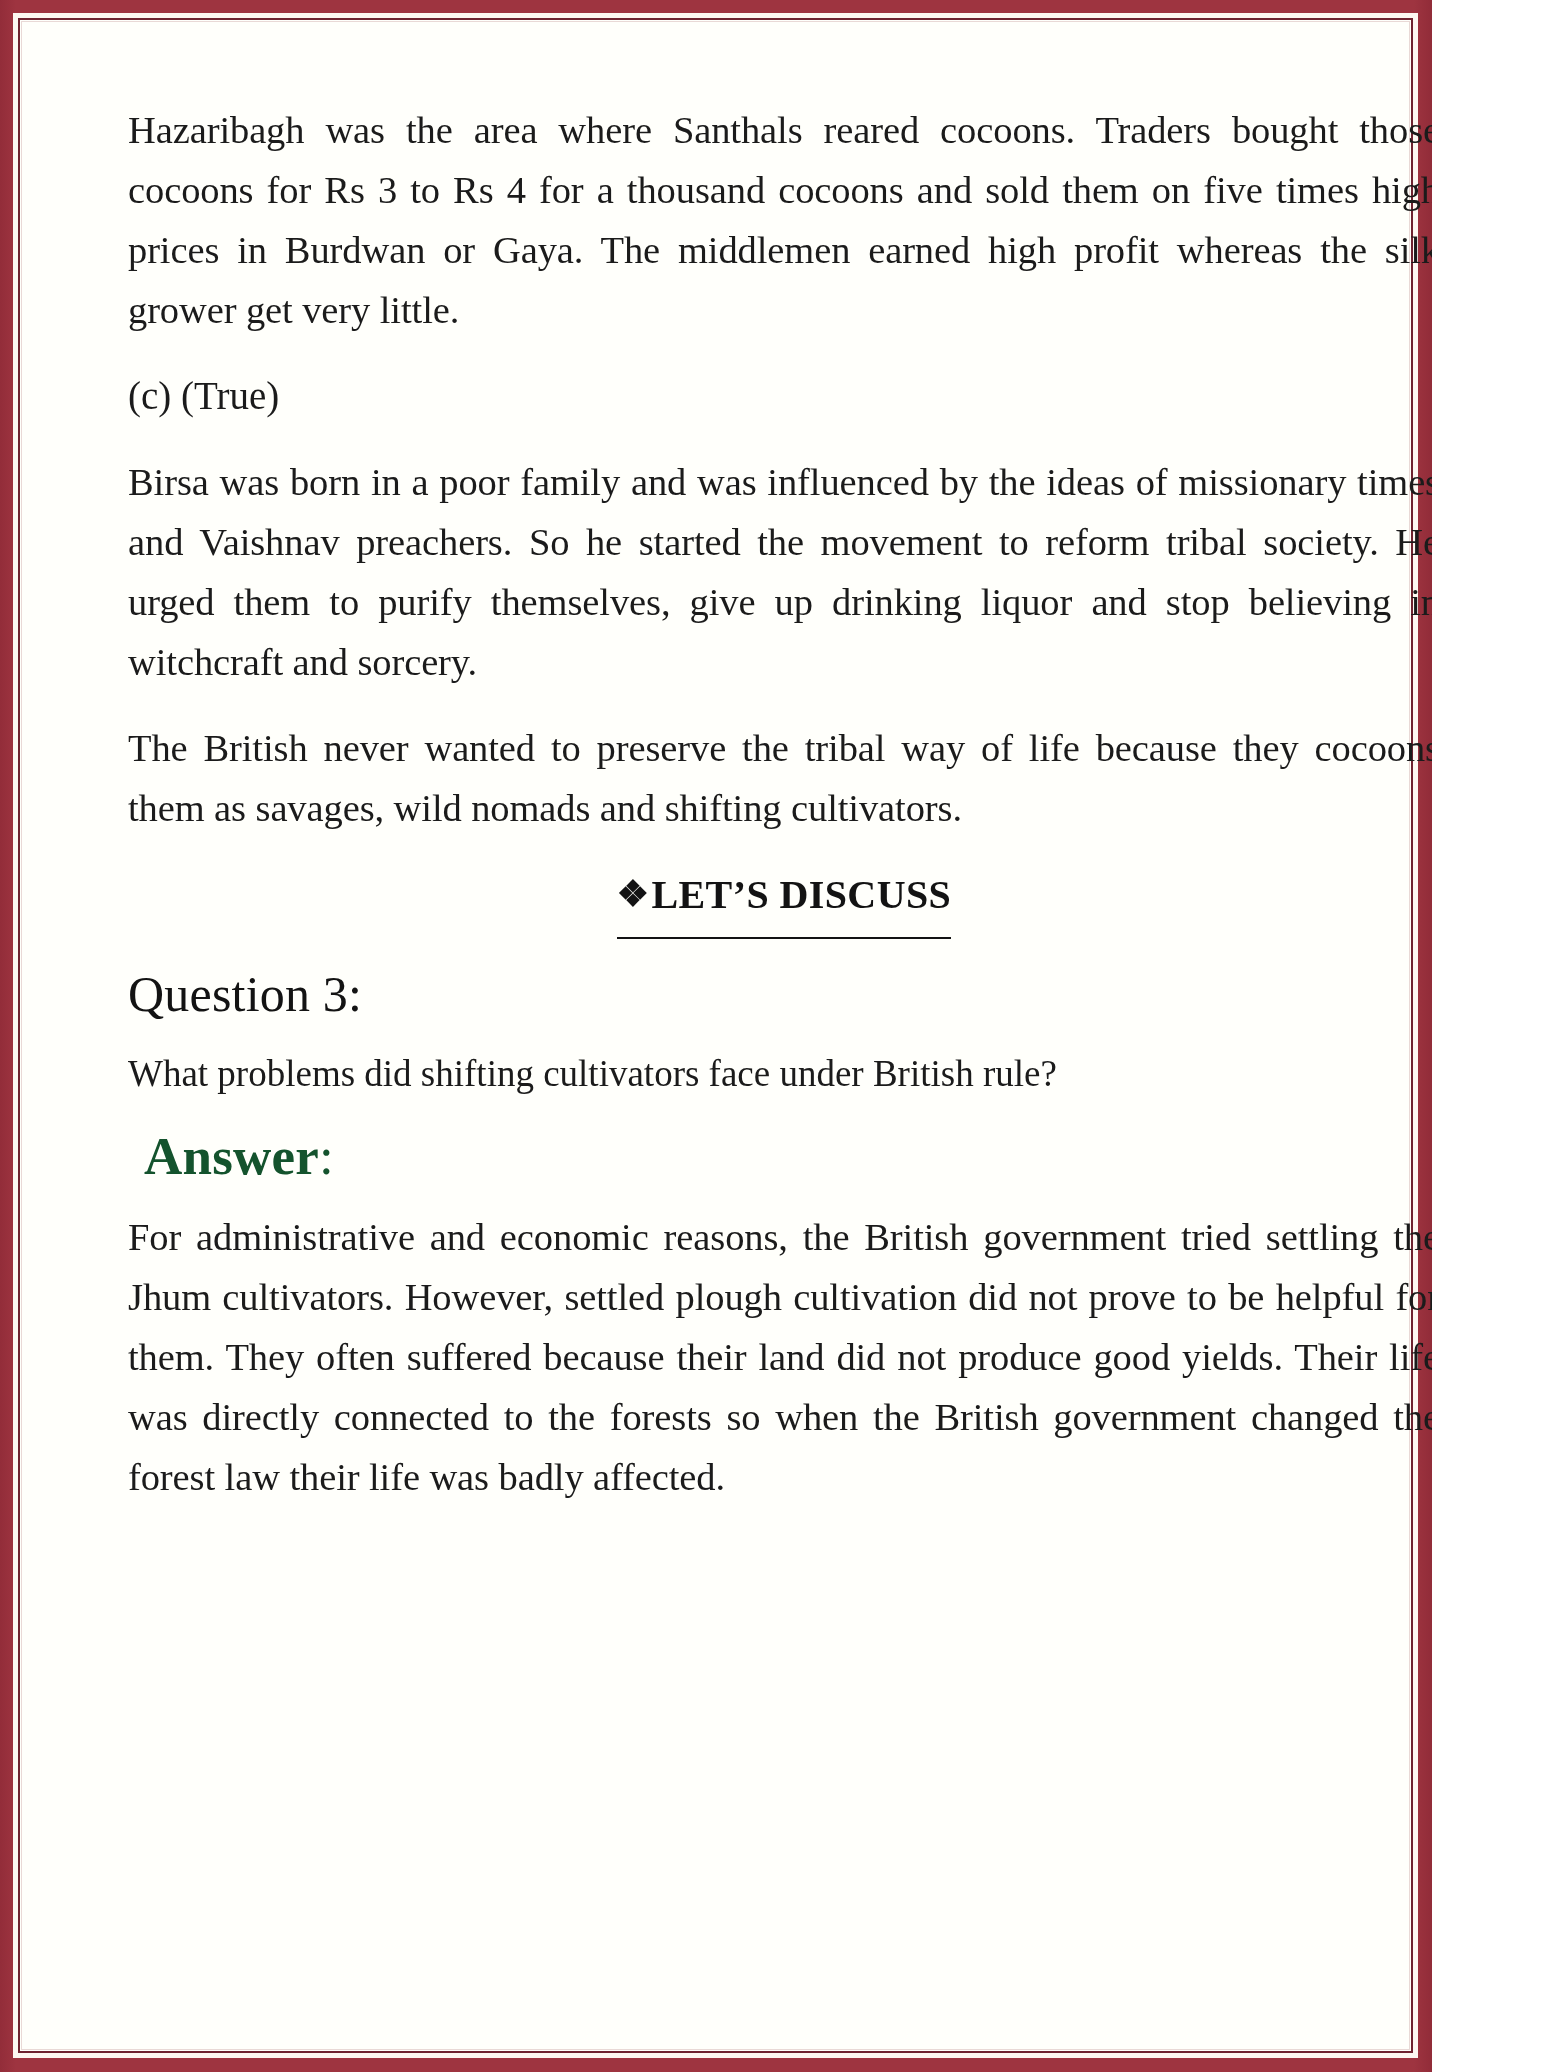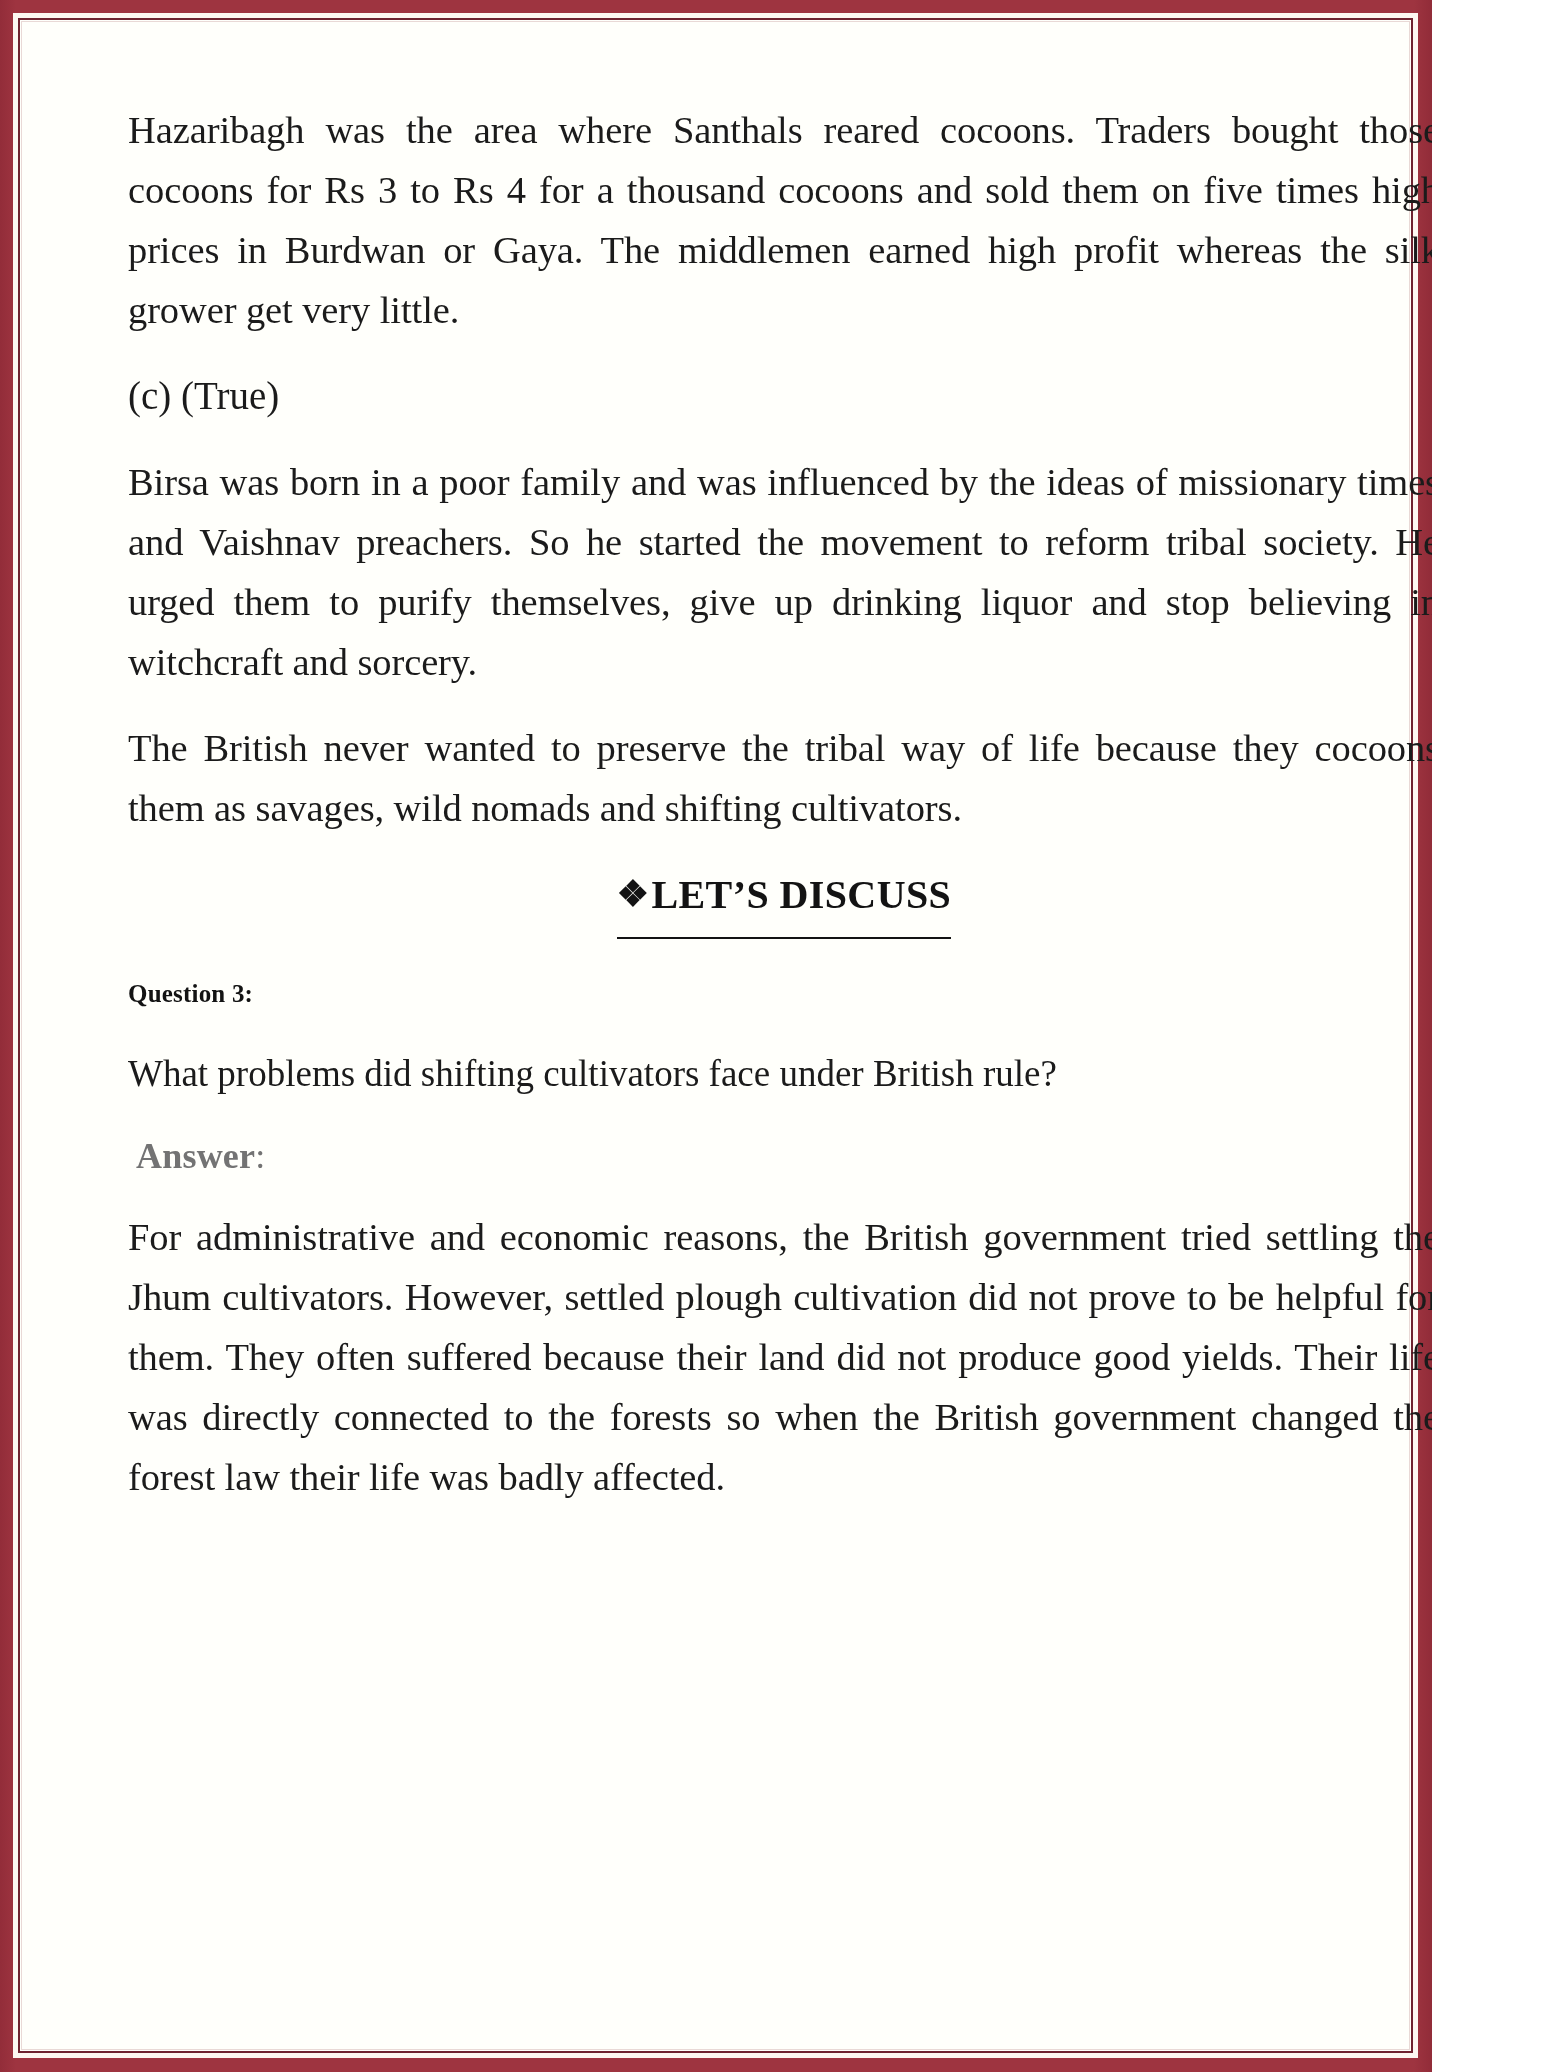--- a/index.html
+++ b/index.html
@@ -124,40 +124,40 @@
   }
 
   .heading-bullet {
     font-size: 36px;
     vertical-align: 2px;
     margin-right: 2px;
   }
 
   .q-heading {
     margin: 0 0 22px 0;
-    font-size: 25px;
-    font-weight: bold;
+    font-size: 50px;
+    font-weight: normal;
     color: #131313;
     line-height: 58px;
     letter-spacing: 0.2px;
   }
 
   .q-text {
     margin: 0 0 24px 0;
     font-size: 37px;
     line-height: 58px;
     color: #1b1b1b;
     text-align: left;
   }
 
   .answer-label {
-    margin: 0 0 22px 8px;
-    font-size: 36px;
+    margin: 0 0 22px 16px;
+    font-size: 53px;
     line-height: 58px;
-    color: #737373;
+    color: #14532d;
   }
   .answer-label b {
     font-weight: bold;
     letter-spacing: 0.2px;
   }
   .answer-label span.colon {
     font-weight: normal;
   }
 </style>
 </head>

